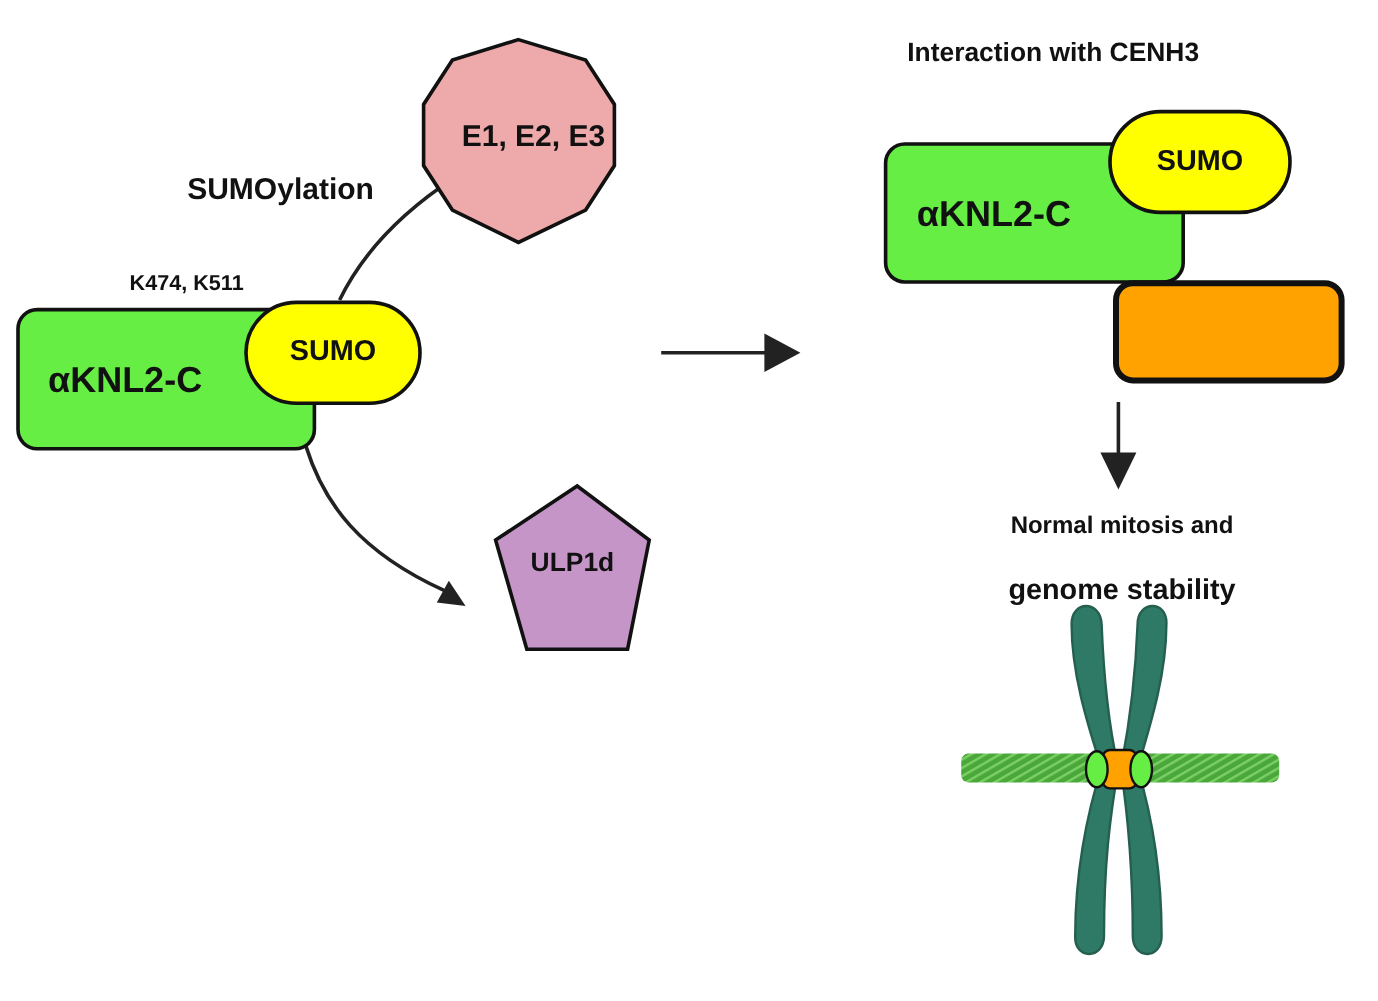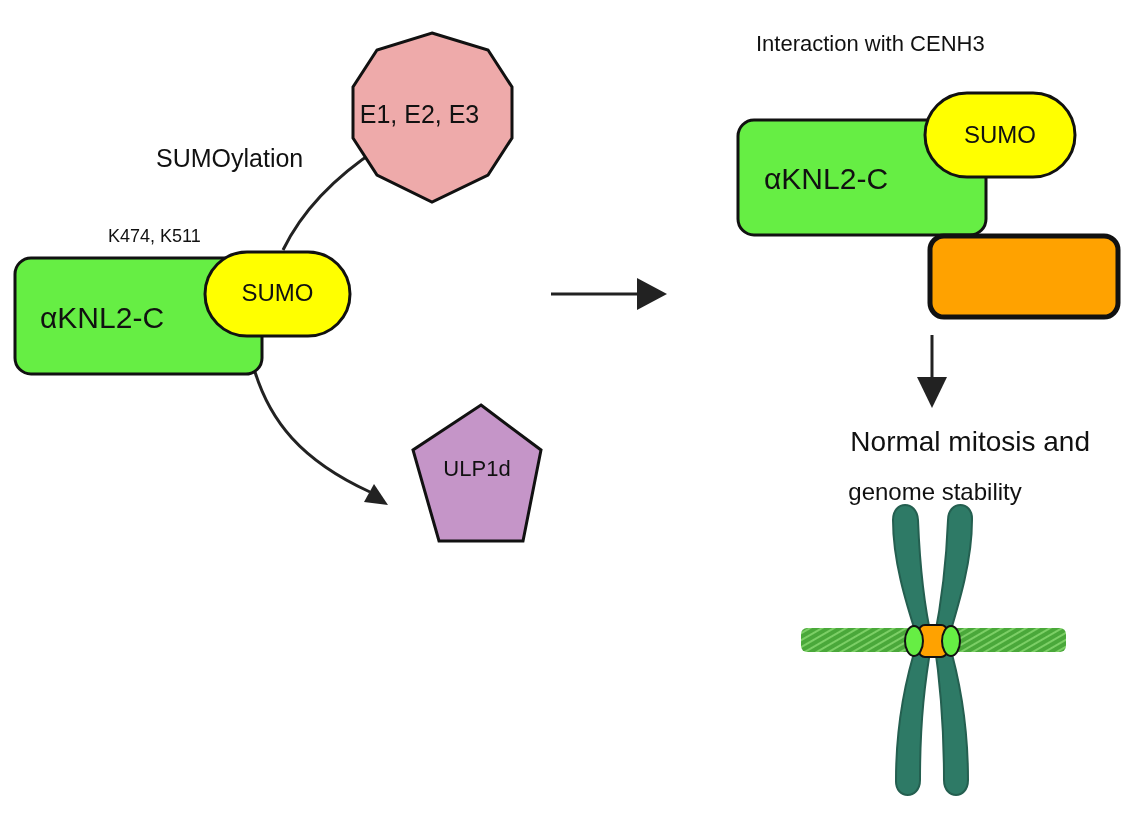--- a/index.html
+++ b/index.html
@@ -1,18 +1,18 @@
 <!DOCTYPE html>
 <html><head>
 <meta charset="utf-8">
 <style>
   html, body { margin: 0; padding: 0; background: #ffffff; }
   #canvas { position: relative; width: 1148px; height: 834px; overflow: hidden; background: #ffffff; font-family: "Liberation Sans", "DejaVu Sans", sans-serif; }
   svg { position: absolute; left: 0; top: 0; }
-  .lbl { position: absolute; font-weight: normal; color: #111; white-space: nowrap; line-height: 1; }
+  .lbl { position: absolute; font-weight: bold; color: #111; white-space: nowrap; line-height: 1; }
   .ctr { text-align: center; }
 </style>
 </head>
 <body>
 
 <div id="canvas">
 
   <svg width="1148" height="834" viewBox="0 0 1148 834">
     <defs>
       <pattern id="mtpat" width="6" height="6" patternUnits="userSpaceOnUse" patternTransform="rotate(60)">
@@ -55,33 +55,33 @@
       <path d="M 934 640 L 948 640 C 960 680, 968 730, 968 780 C 968 800, 944 800, 944 780 C 944 720, 940 680, 934 640 Z" fill="#2e7a66" stroke="#245f50" stroke-width="2"></path>
     </g>
 
     <rect id="centro" x="919" y="625" width="28" height="32" rx="6" stroke="#111" stroke-width="2" fill="#ffa200"></rect>
     <ellipse class="kt" cx="914" cy="641" rx="9" ry="15" stroke="#111" stroke-width="2" fill="#66ee44"></ellipse>
     <ellipse class="kt" cx="951" cy="641" rx="9" ry="15" stroke="#111" stroke-width="2" fill="#66ee44"></ellipse>
   </svg>
 
   <div class="lbl" style="left:156px; top:134px; font-size:25px;margin-top:12px;">SUMOylation</div>
 
-  <div class="lbl ctr" style="left:340px; top:102px; width:159px; font-size:25px;">E1, E2, E3</div>
+  <div class="lbl ctr" style="left:365px; top:102px; width:159px; font-size:25px;">E1, E2, E3</div>
 
   <div class="lbl" style="left:108px; top:227px; font-size:18px;">K474, K511</div>
 
   <div class="lbl" style="left:40px; top:303px; font-size:30px;">αKNL2-C</div>
 
   <div class="lbl ctr" style="left:205px; top:281px; width:145px; font-size:24px;">SUMO</div>
 
 
   <div class="lbl ctr" style="left:413px; top:458px; width:128px; font-size:22px;">ULP1d</div>
 
   <div class="lbl" style="left:756px; top:33px; font-size:22px;">Interaction with CENH3</div>
 
   <div class="lbl" style="left:764px; top:164px; font-size:30px;">αKNL2-C</div>
 
   <div class="lbl ctr" style="left:925px; top:123px; width:150px; font-size:24px;">SUMO</div>
 
 
-  <div class="lbl ctr" style="left:780px; top:428px; width:310px; font-size:28px;text-align:right;">Normal mitosis and</div>
+  <div class="lbl ctr" style="left:780px; top:428px; width:310px; font-size:20px;">Normal mitosis and</div>
   <div class="lbl ctr" style="left:780px; top:480px; width:310px; font-size:24px;">genome stability</div>
 </div>
 
 </body></html>

